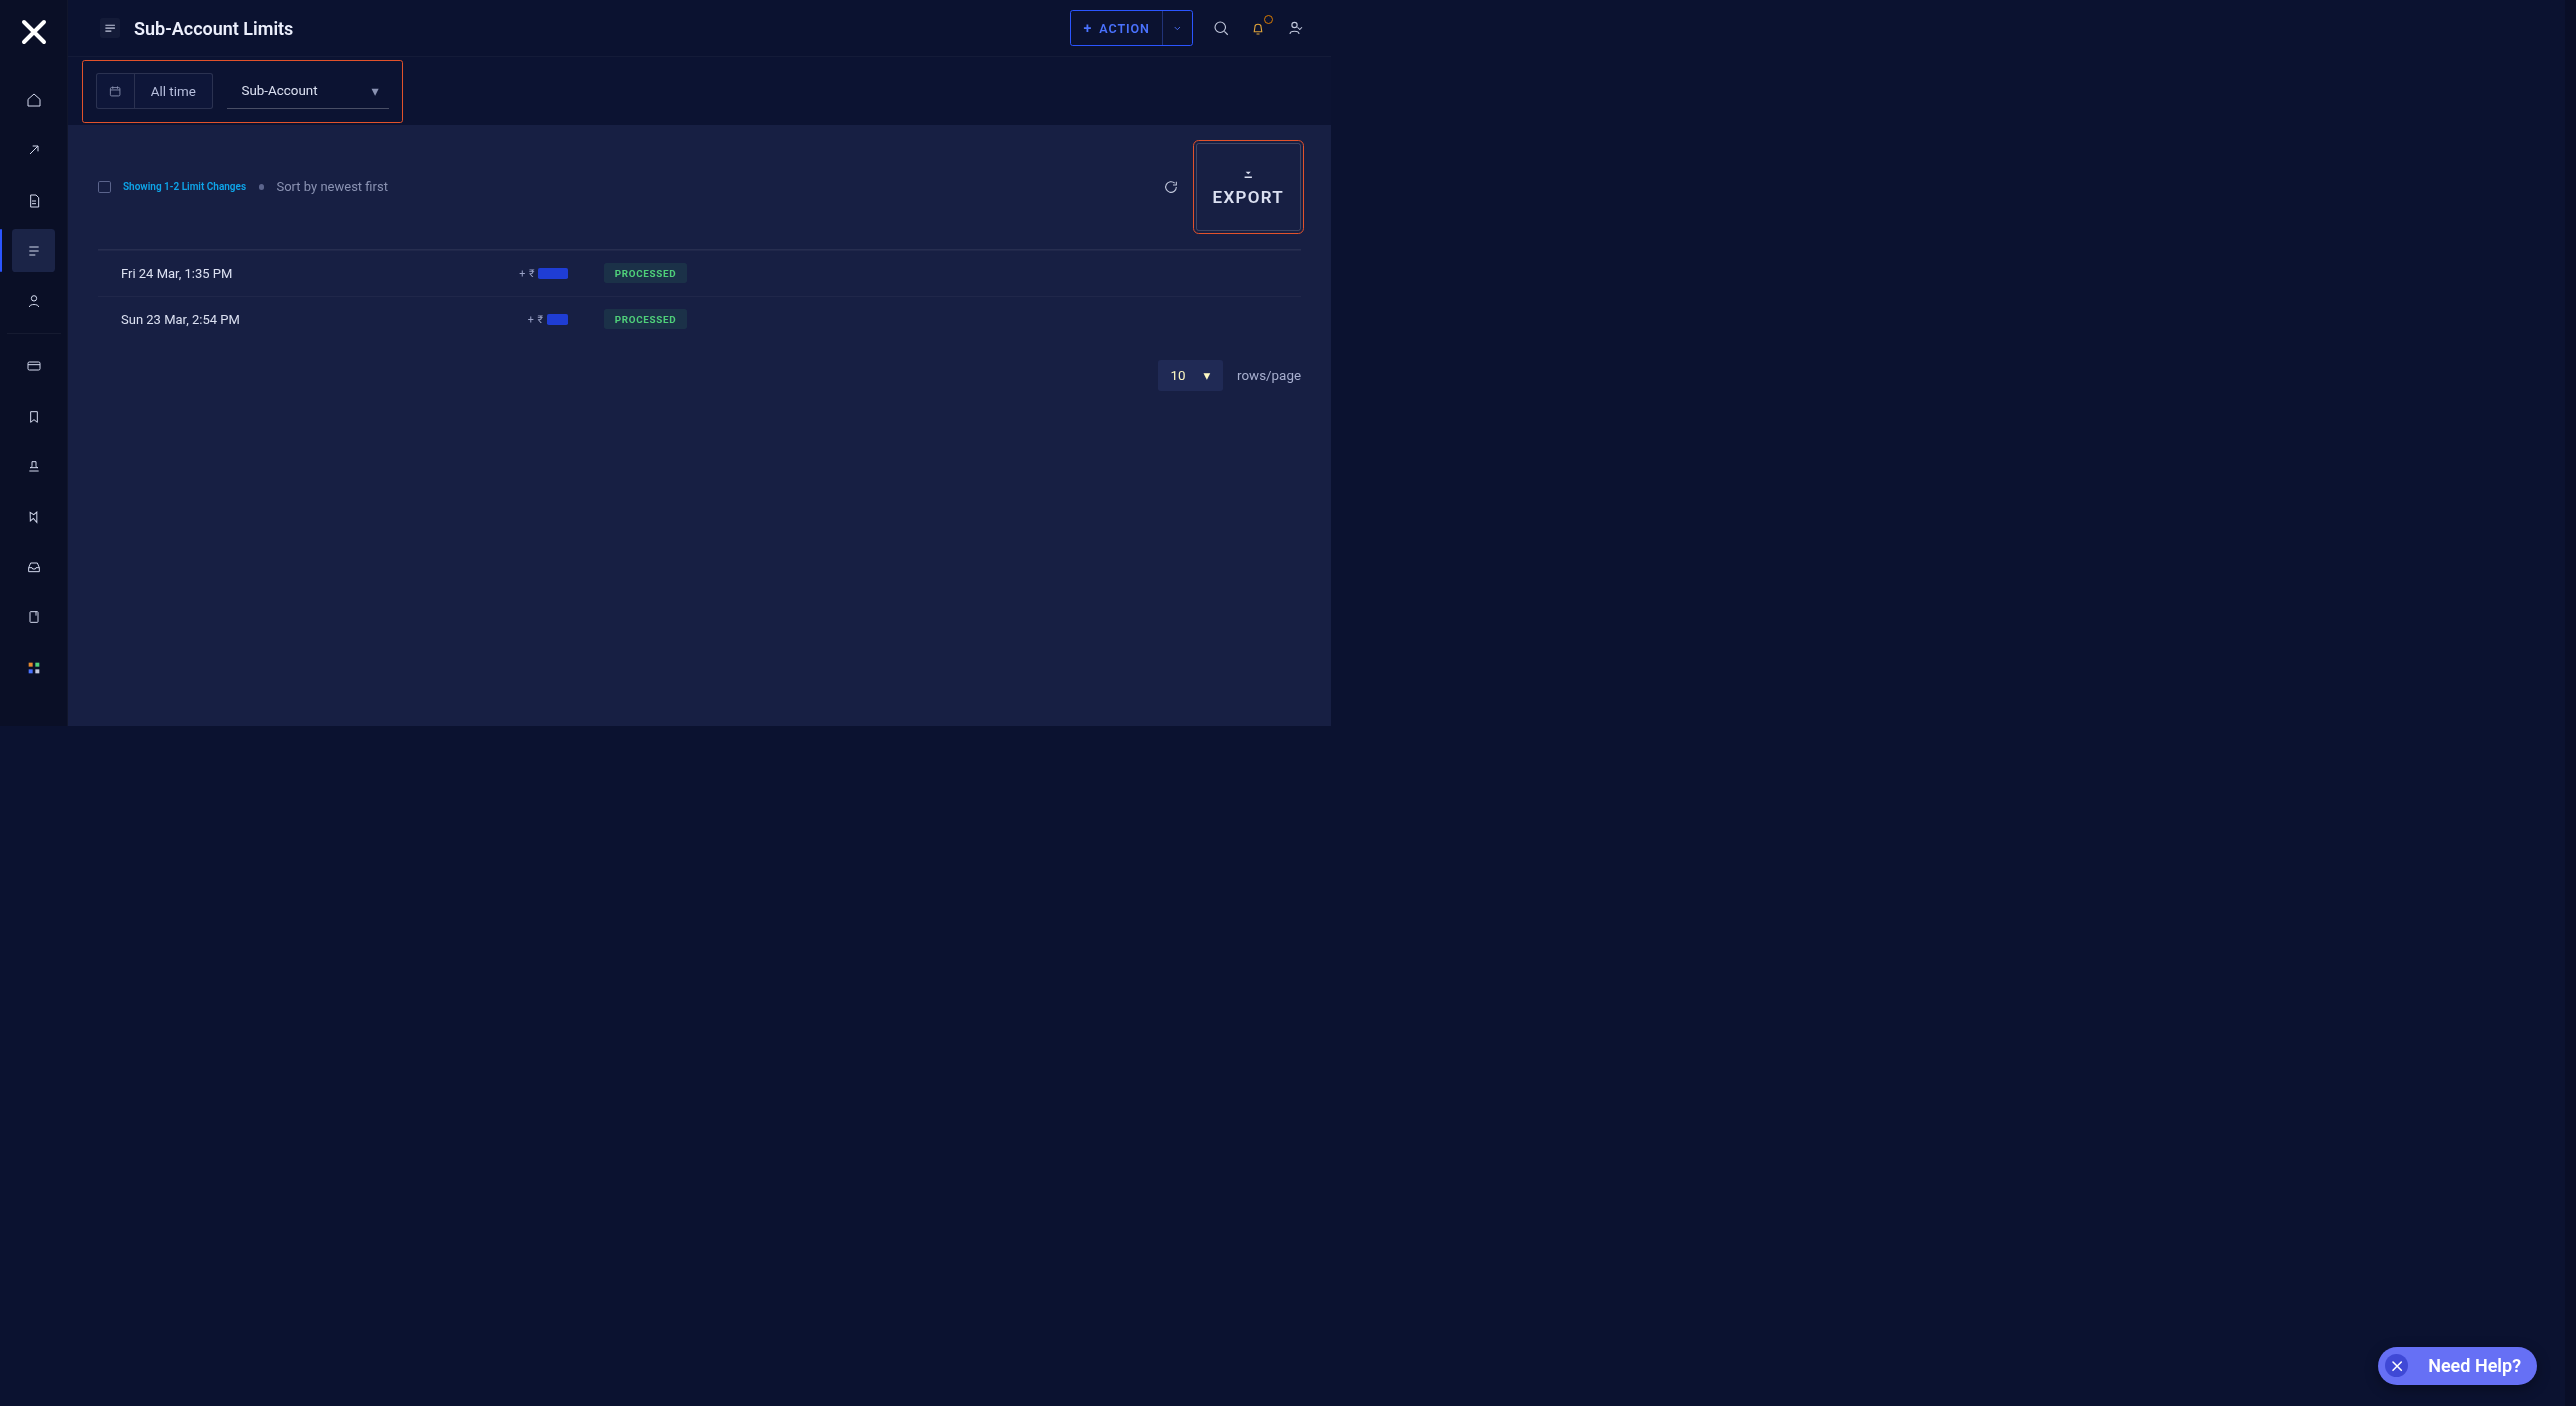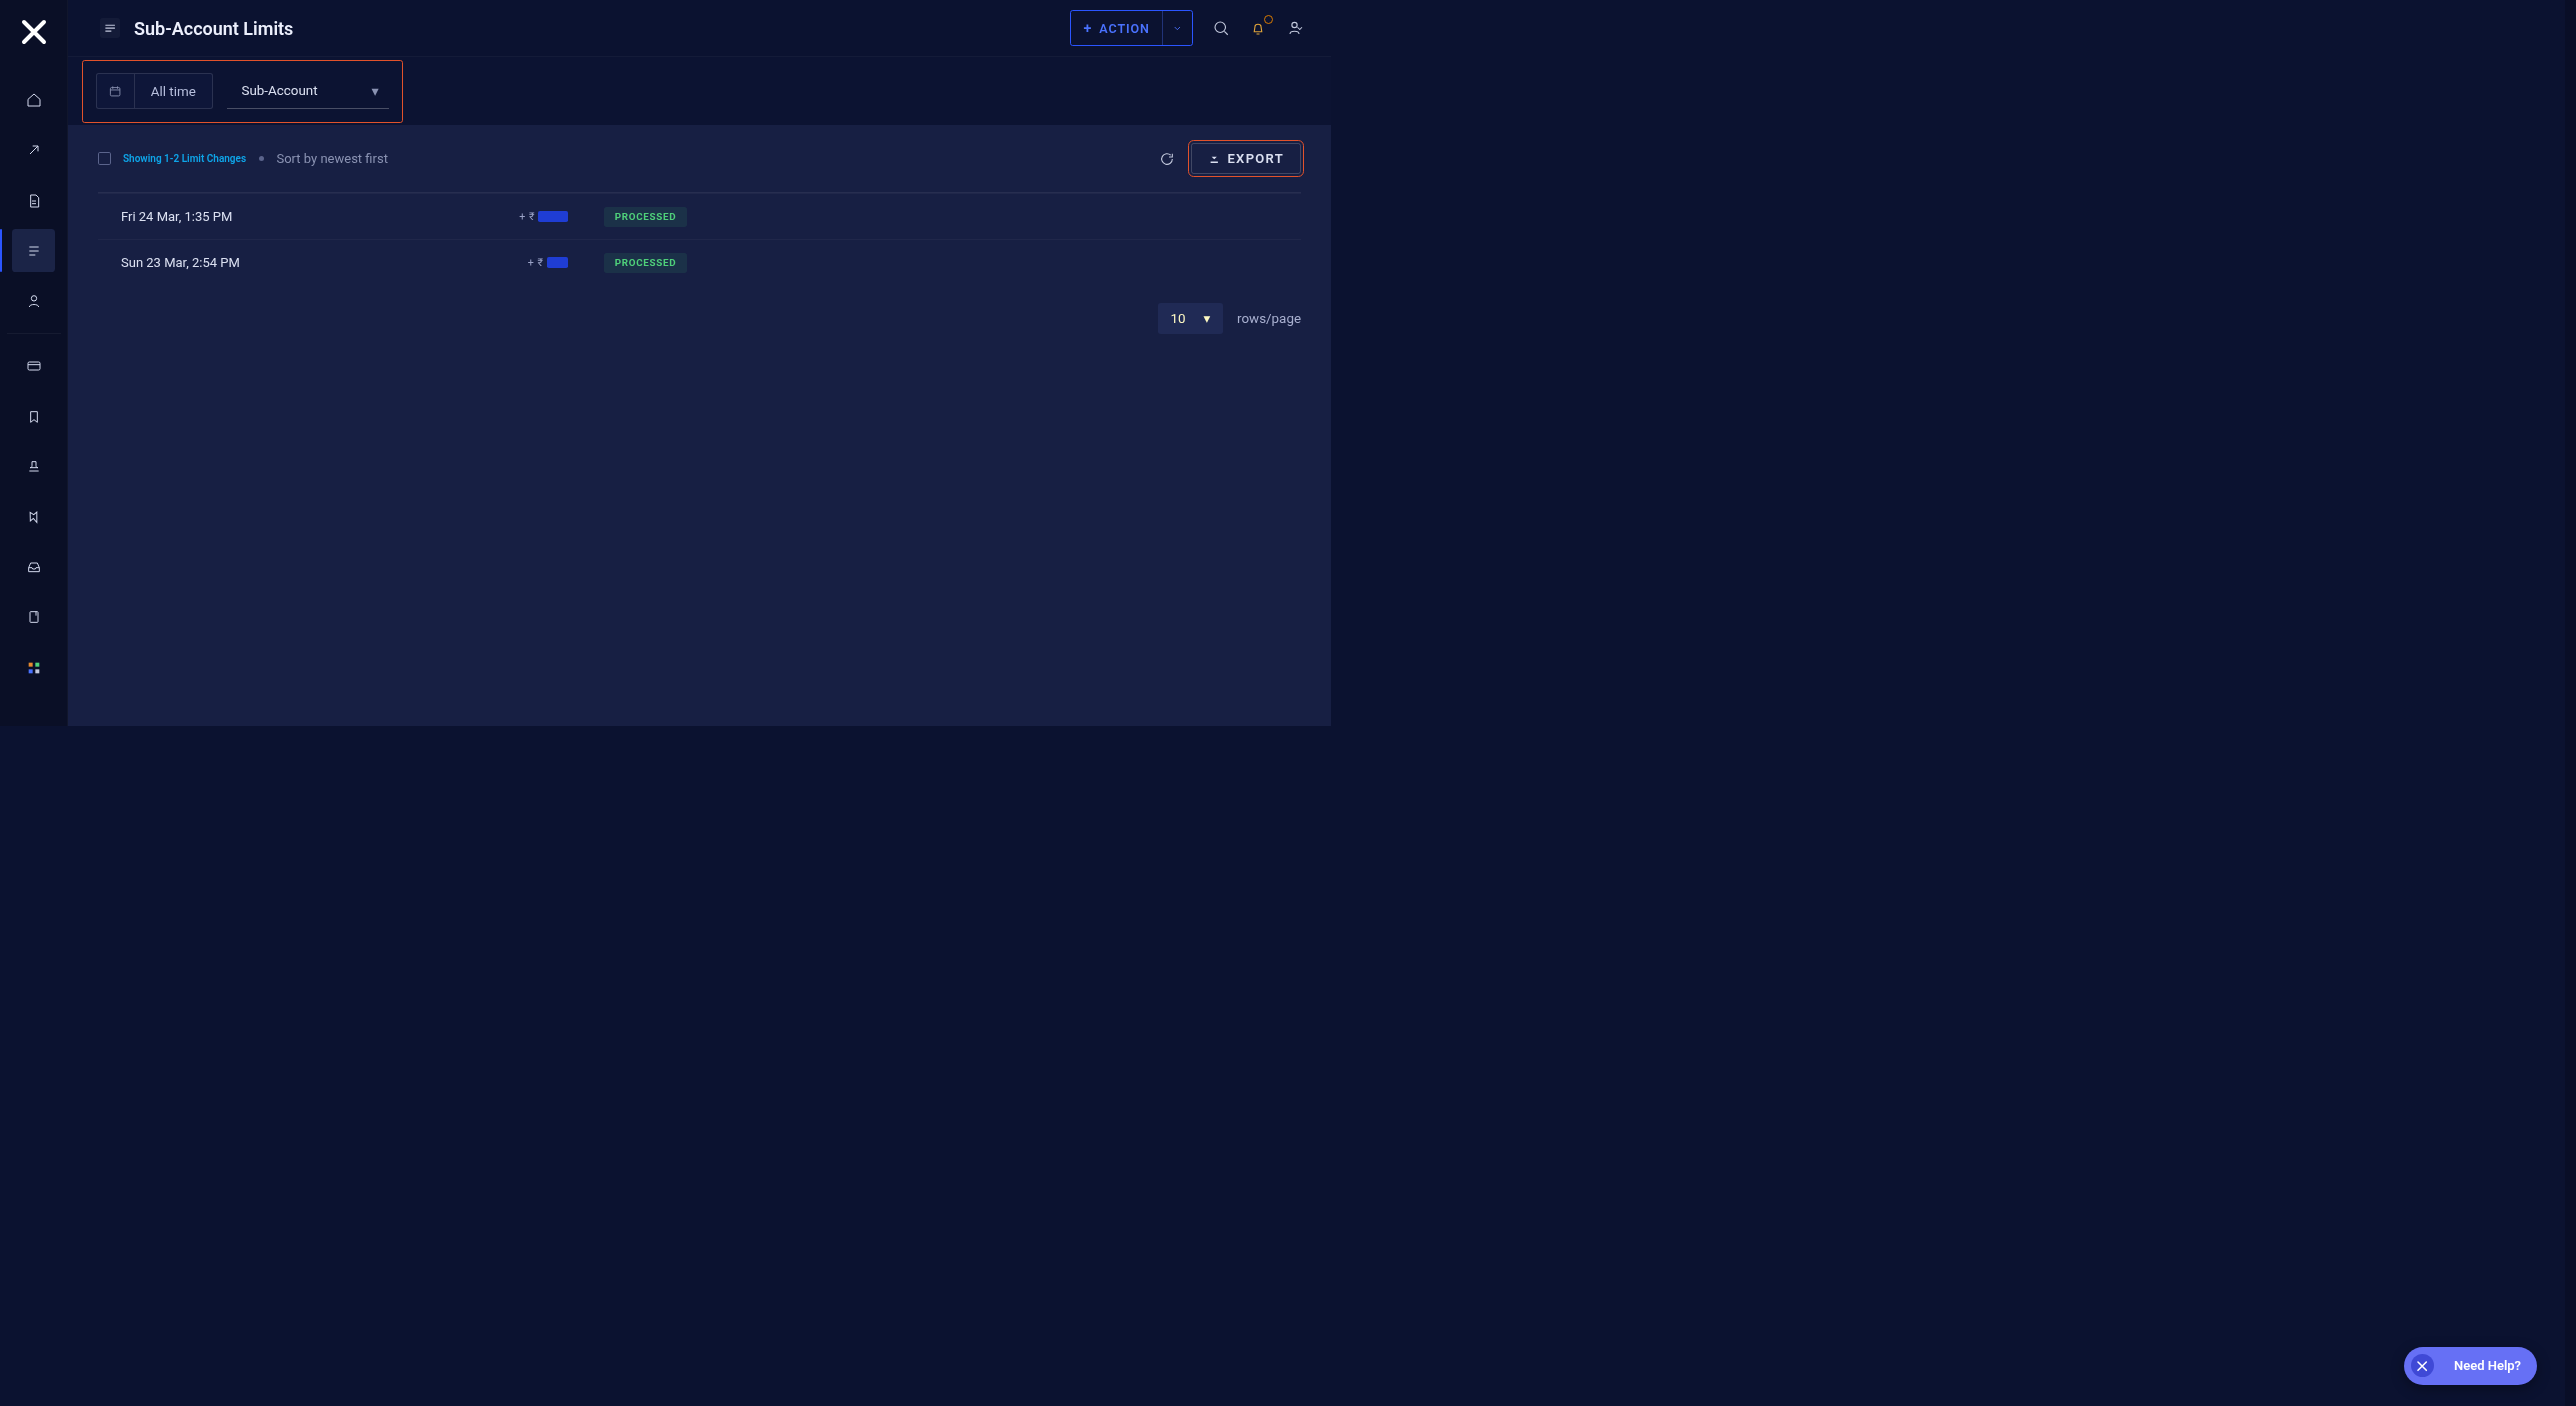--- a/index.html
+++ b/index.html
@@ -151,28 +151,29 @@
   .showing { font-weight:600; color:#0ea5e9; font-size:10px;}
   .dot { width:5.4px;height:5.4px;border-radius:50%;background:#5b648c; }
   .sort { color:#8a92b2; font-size:13px;}
   .list-header-right { margin-left:auto; display:flex; align-items:center; gap:14.3px;}
   .refresh-btn { cursor:pointer; width:19.7px;height:19.7px; display:flex;align-items:center;justify-content:center;}
   .refresh-btn svg { stroke:#c3c9dd; fill:none; stroke-width:1.6; width:16px;height:16px;}
   .export-btn {
     display:flex; align-items:center; gap:7.2px;
     border:0.9px solid rgba(255,255,255,0.18);
     border-radius:2.7px;
-    padding: 7px 16px;
+    padding: 23px 16px;
     color:#dbe0f1;
     font-weight:600;
     letter-spacing:1.3px;
-    font-size:13px;
+    font-size:17px;
     cursor:pointer;
     outline:1.8px solid #e2522b;
     outline-offset:2.7px;
+    flex-direction:column;
   }
   .export-btn svg { width:12.5px;height:12.5px; fill:#dbe0f1;}
   .table { border-top:0.9px solid rgba(255,255,255,0.07); }
   .thead, .trow {
     display:grid;
     grid-template-columns: 286px 197px 179px 259px 1fr;
     align-items:center;
     padding: 12.5px 0 12.5px 23px;
   }
   .thead { color:#7b84a9; font-size:11.2px; font-weight:600; letter-spacing:0.4px; }
@@ -213,21 +214,21 @@
     color:#fef9c3;
   }
   .help-pill {
     position: fixed;
     right: 39px;
     bottom: 21.5px;
     display:flex; align-items:center; gap:20px;
     background:#6670f5;
     color:#fff;
     font-weight:600;
-    font-size:13px;
+    font-size:18px;
     padding: 7.2px 16px 7.2px 7.2px;
     border-radius: 19.7px;
     cursor:pointer;
     box-shadow: 0 3.6px 12.5px rgba(0,0,0,0.35);
   }
   .help-pill .avatar {
     width:23px;height:23px;border-radius:50%;
     background:#3f49d6;
     display:flex;align-items:center;justify-content:center;
     color:#fff; font-size:13.4px;

